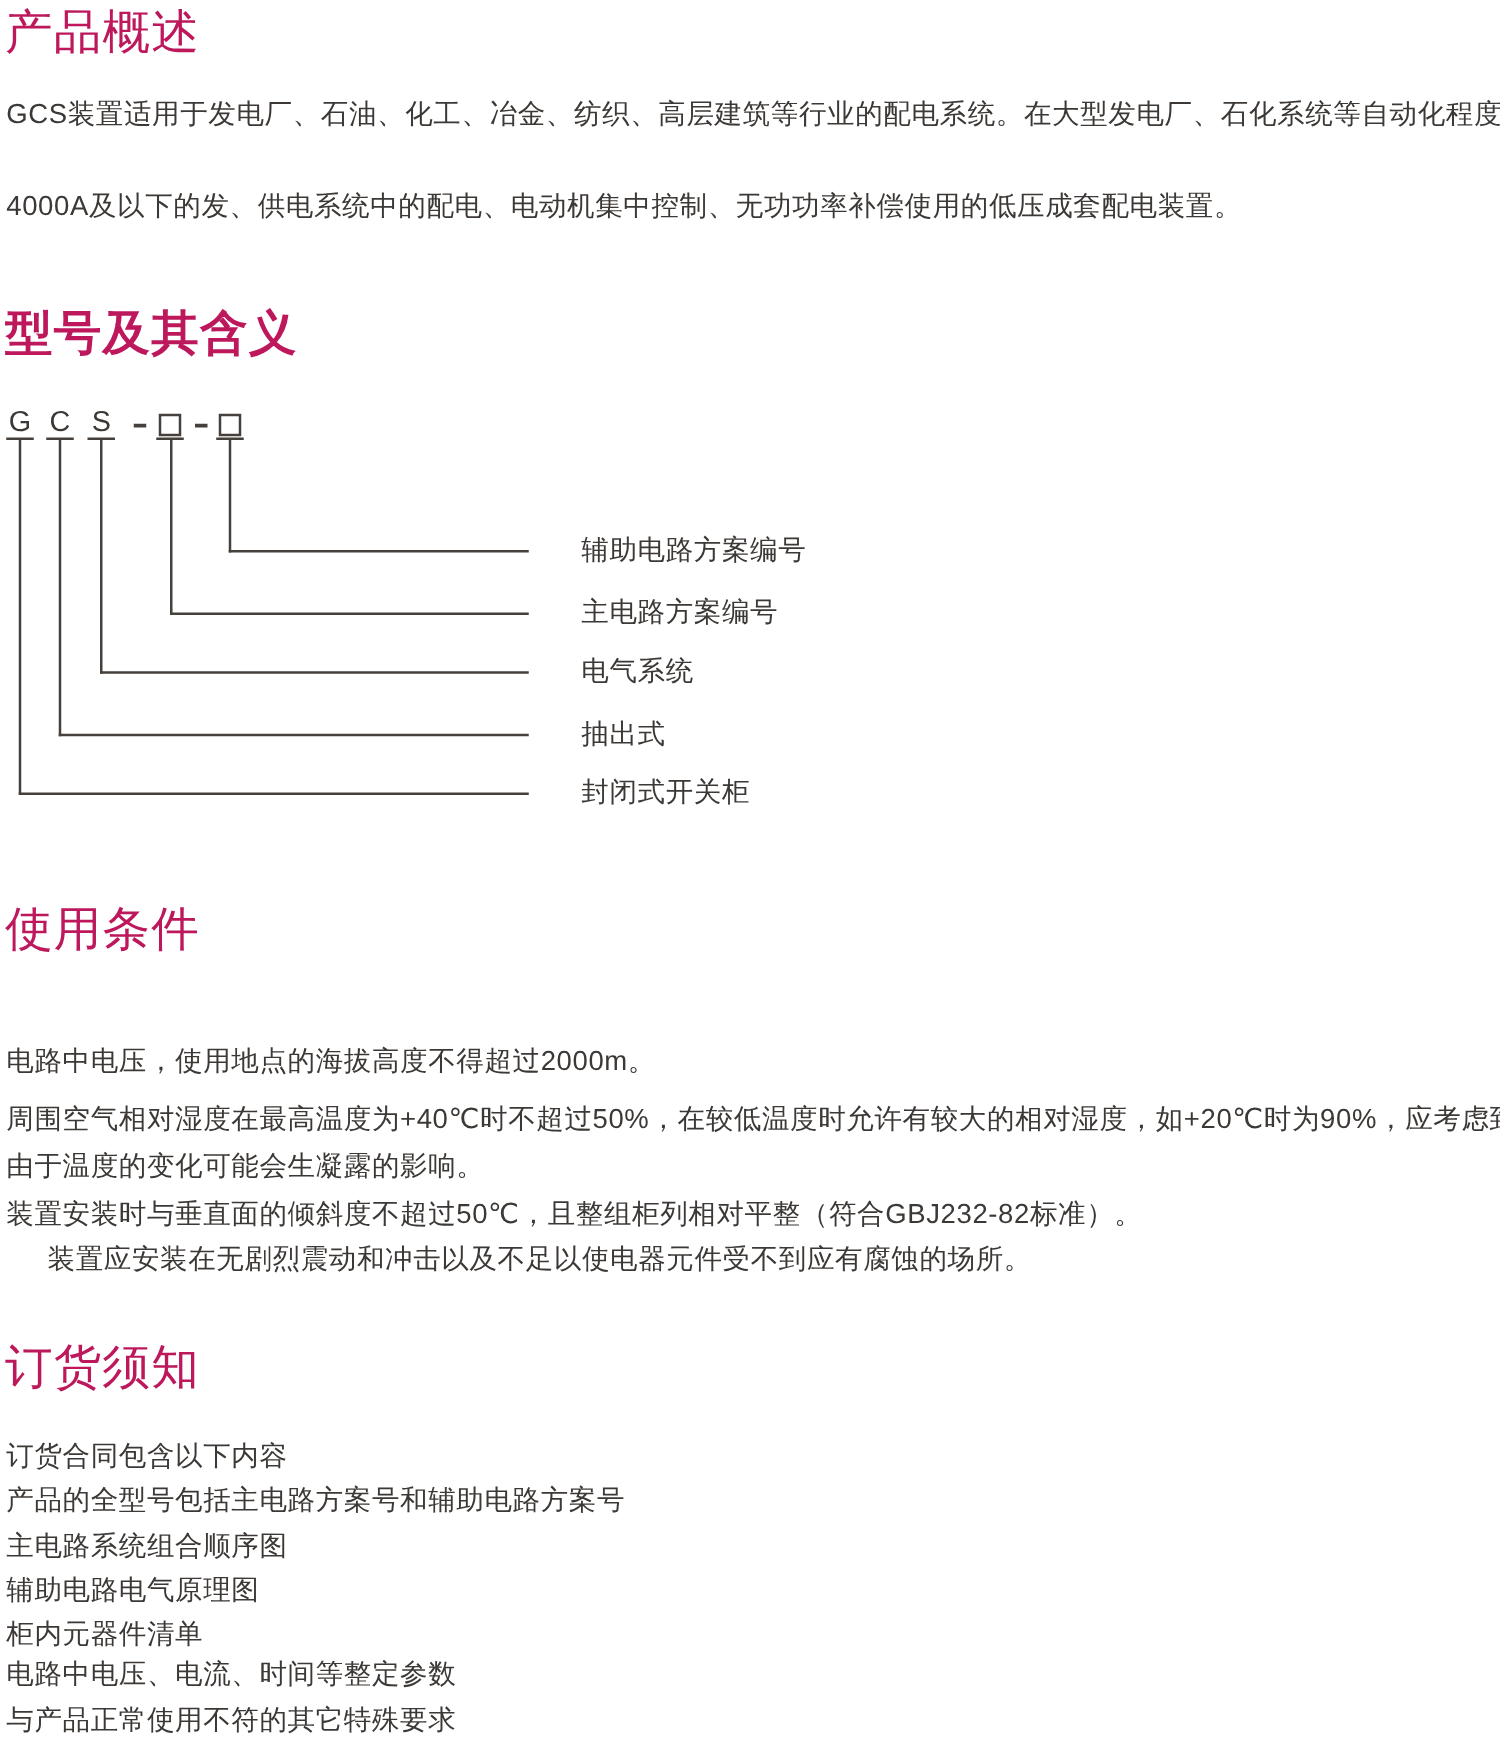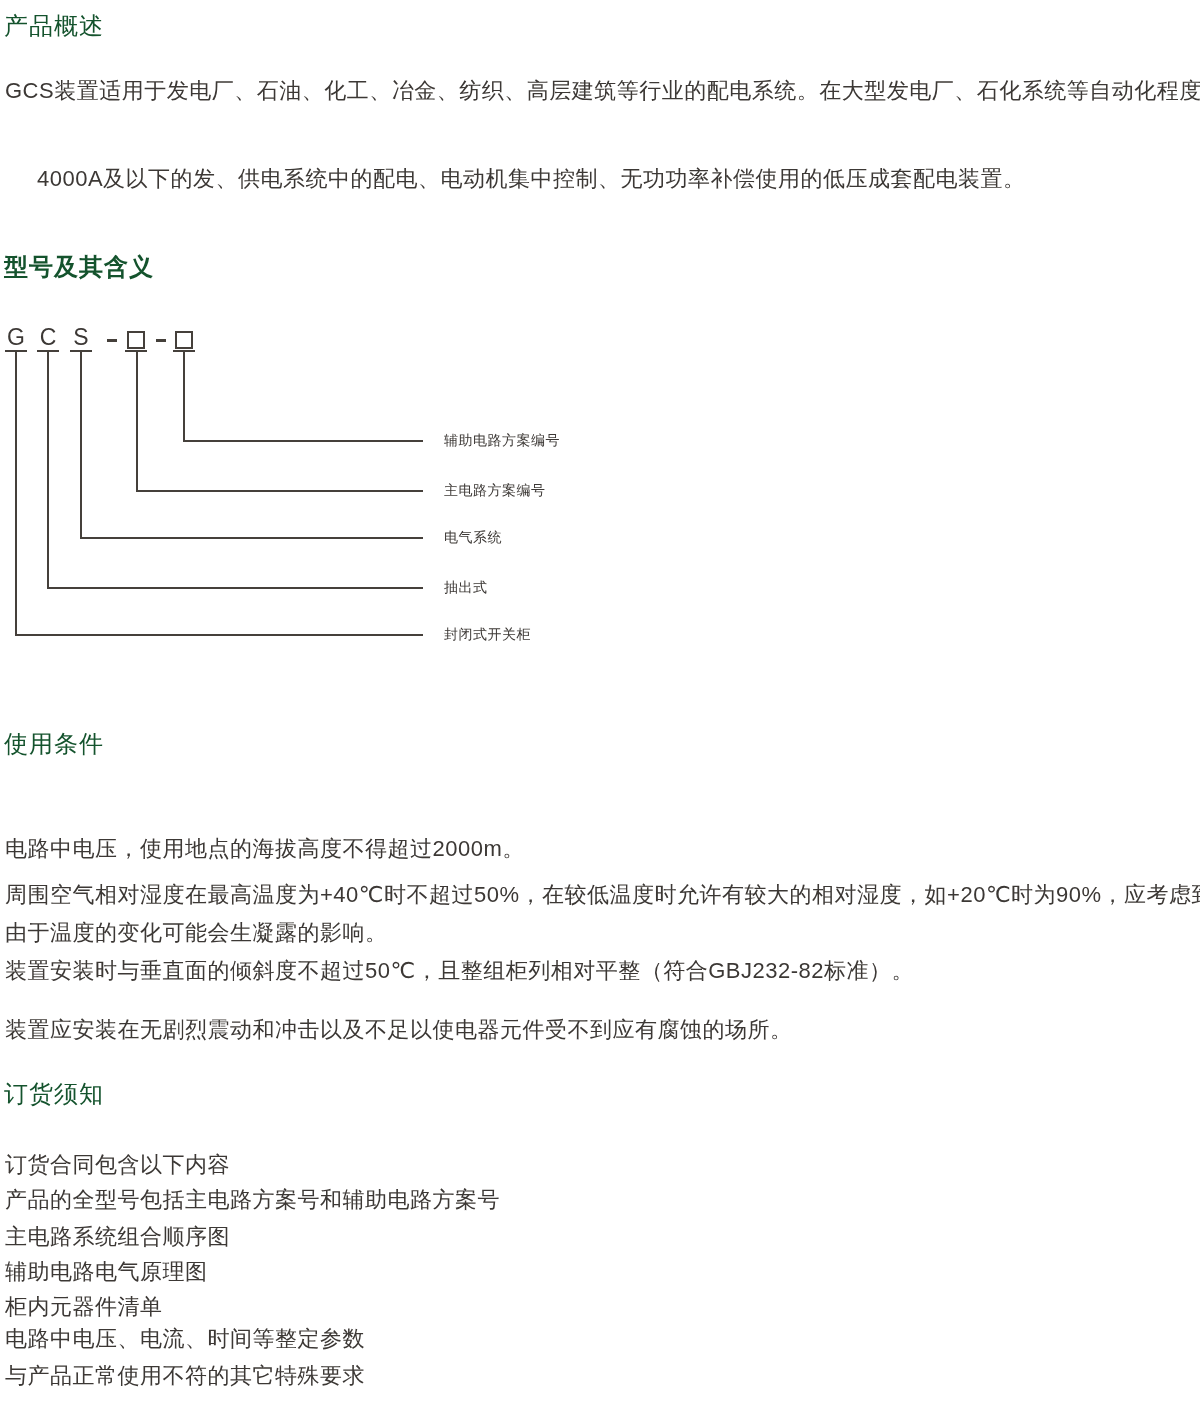--- a/index.html
+++ b/index.html
@@ -1,50 +1,50 @@
 <!DOCTYPE html>
 <html><head>
 <meta charset="utf-8">
 <style>
   html,body{margin:0;padding:0;background:#fff;}
   .page{
     position:relative;width:1200px;height:1404px;background:#ffffff;overflow:hidden;
     font-family:"Liberation Sans","DejaVu Sans",sans-serif;
   }
   .h{
-    position:absolute;left:4px;font-size:24px;line-height:32px;
-    color:#14532d;letter-spacing:1px;white-space:nowrap;font-weight:500;
+    position:absolute;left:4px;font-size:38px;line-height:32px;
+    color:#be185d;letter-spacing:1px;white-space:nowrap;font-weight:500;
   }
   .t{
     position:absolute;left:5px;font-size:22px;line-height:24px;
     color:#3c3835;letter-spacing:0.5px;white-space:nowrap;
   }
   
   .code-letter{
     position:absolute;top:325px;transform:translateX(-50%);
     font-size:23px;line-height:24px;color:#3c3835;font-weight:500;
   }
   .code-hyphen{position:absolute;top:339px;width:10px;height:3px;background:#45403b;}
   .code-box{position:absolute;top:331px;width:14px;height:14px;border:2px solid #45403b;background:#fff;}
   .u{position:absolute;height:2px;width:22px;background:#45403b;top:350px;}
   .v{position:absolute;width:2px;background:#45403b;top:351px;}
   .hl{position:absolute;height:2px;background:#45403b;}
   .dlabel{
-    position:absolute;left:444px;font-size:14px;line-height:24px;
+    position:absolute;left:465px;font-size:22px;line-height:24px;
     color:#3c3835;letter-spacing:0.5px;white-space:nowrap;
   }
 </style>
 </head>
 <body>
 
 <div class="page">
 
   <div class="h" style="top:10px;">产品概述</div>
   <div class="t" style="top:79px;">GCS装置适用于发电厂、石油、化工、冶金、纺织、高层建筑等行业的配电系统。在大型发电厂、石化系统等自动化程度</div>
-  <div class="t" style="top:167px;margin-left:32px;">4000A及以下的发、供电系统中的配电、电动机集中控制、无功功率补偿使用的低压成套配电装置。</div>
+  <div class="t" style="top:153px;">4000A及以下的发、供电系统中的配电、电动机集中控制、无功功率补偿使用的低压成套配电装置。</div>
 
   <div class="h" style="top:251px;font-weight:bold;">型号及其含义</div>
 
   <span class="code-letter" style="left:16px;">G</span>
   <span class="code-letter" style="left:48px;">C</span>
   <span class="code-letter" style="left:81px;">S</span>
   <div class="code-hyphen" style="left:107px;"></div>
   <div class="code-box" style="left:127px;"></div>
   <div class="code-hyphen" style="left:156px;"></div>
   <div class="code-box" style="left:175px;"></div>
@@ -71,21 +71,21 @@
   <div class="dlabel" style="top:478px;">主电路方案编号</div>
   <div class="dlabel" style="top:525px;">电气系统</div>
   <div class="dlabel" style="top:575px;">抽出式</div>
   <div class="dlabel" style="top:622px;">封闭式开关柜</div>
 
   <div class="h" style="top:728px;">使用条件</div>
   <div class="t" style="top:837px;">电路中电压，使用地点的海拔高度不得超过2000m。</div>
   <div class="t" style="top:883px;">周围空气相对湿度在最高温度为+40℃时不超过50%，在较低温度时允许有较大的相对湿度，如+20℃时为90%，应考虑到</div>
   <div class="t" style="top:921px;">由于温度的变化可能会生凝露的影响。</div>
   <div class="t" style="top:959px;text-align:right;">装置安装时与垂直面的倾斜度不超过50℃，且整组柜列相对平整（符合GBJ232-82标准）。</div>
-  <div class="t" style="top:1018px;">装置应安装在无剧烈震动和冲击以及不足以使电器元件受不到应有腐蚀的场所。</div>
+  <div class="t" style="top:995px;margin-left:33px;">装置应安装在无剧烈震动和冲击以及不足以使电器元件受不到应有腐蚀的场所。</div>
 
   <div class="h" style="top:1078px;">订货须知</div>
   <div class="t" style="top:1153px;">订货合同包含以下内容</div>
   <div class="t" style="top:1188px;">产品的全型号包括主电路方案号和辅助电路方案号</div>
   <div class="t" style="top:1225px;">主电路系统组合顺序图</div>
   <div class="t" style="top:1260px;">辅助电路电气原理图</div>
   <div class="t" style="top:1295px;">柜内元器件清单</div>
   <div class="t" style="top:1327px;">电路中电压、电流、时间等整定参数</div>
   <div class="t" style="top:1364px;">与产品正常使用不符的其它特殊要求</div>
 

